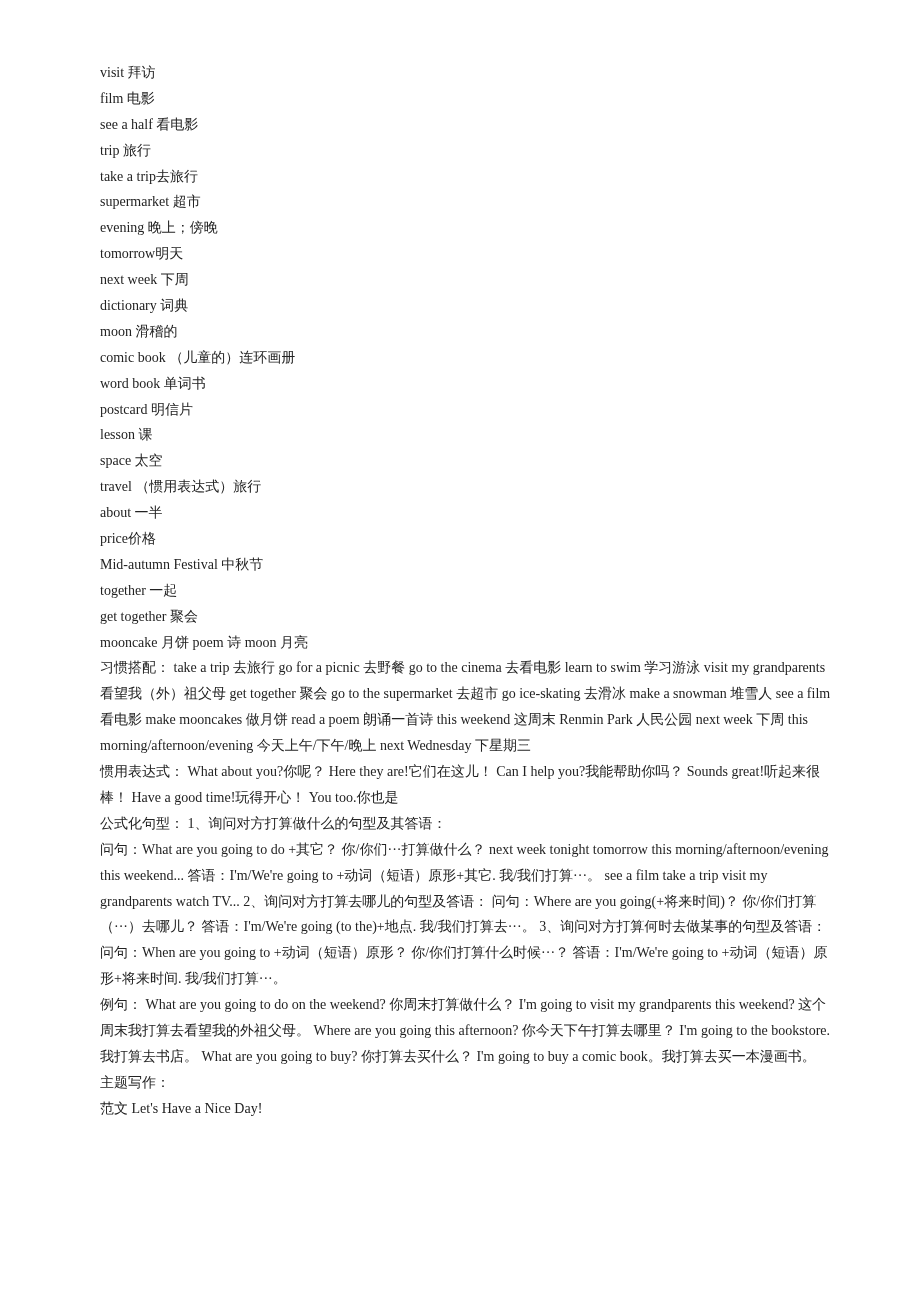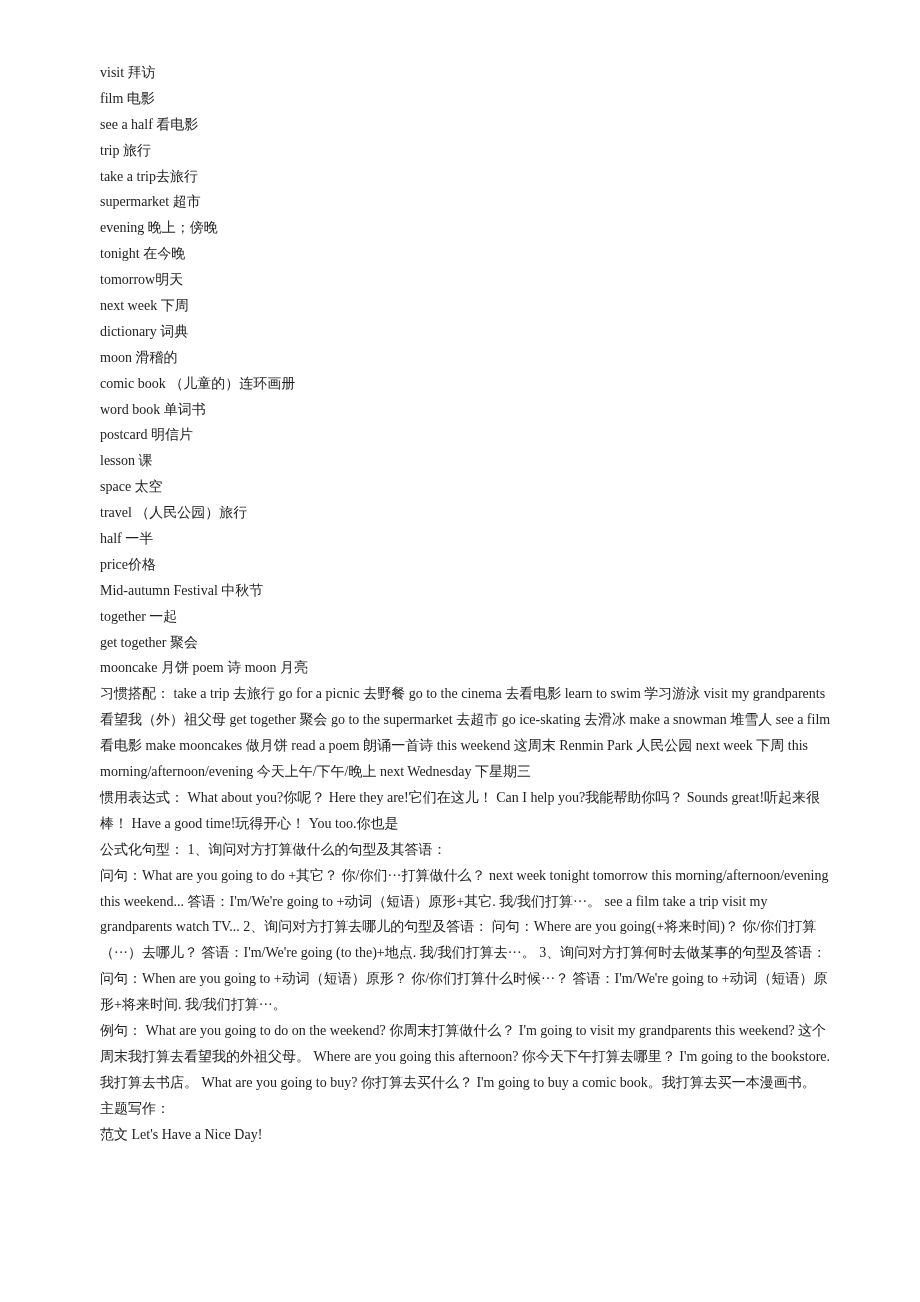--- a/index.html
+++ b/index.html
@@ -27,32 +27,31 @@
 
 <div>
   <div id="lines-container">
       <p>visit 拜访</p>
       <p>film 电影</p>
       <p>see a half 看电影</p>
       <p>trip  旅行</p>
       <p>take a trip去旅行</p>
       <p>supermarket    超市</p>
       <p>evening   晚上；傍晚</p>
-      <p>tonight   在今晚</p>
       <p>tomorrow明天</p>
       <p>next week      下周</p>
       <p>dictionary      词典</p>
       <p>moon   滑稽的</p>
       <p>comic book     （儿童的）连环画册</p>
       <p>word book      单词书</p>
       <p>postcard  明信片</p>
       <p>lesson     课</p>
       <p>space     太空</p>
-      <p>travel      （人民公园）旅行</p>
-      <p>half 一半</p>
+      <p>travel      （惯用表达式）旅行</p>
+      <p>about 一半</p>
       <p>price价格</p>
       <p>Mid-autumn Festival      中秋节</p>
       <p>together  一起</p>
       <p>get together      聚会</p>
       <p>mooncake       月饼            poem 诗              moon  月亮</p>
       <p>习惯搭配：    take a trip 去旅行             go for a picnic 去野餐      go to the cinema 去看电影                learn to   swim 学习游泳         visit my grandparents 看望我（外）祖父母    get together  聚会   go to the supermarket 去超市         go ice-skating 去滑冰     make a snowman 堆雪人              see a film 看电影    make mooncakes 做月饼        read a poem 朗诵一首诗       this weekend 这周末     Renmin Park 人民公园         next week 下周      this morning/afternoon/evening 今天上午/下午/晚上    next Wednesday 下星期三</p>
       <p>惯用表达式：   What about you?你呢？      Here they are!它们在这儿！  Can I help you?我能帮助你吗？      Sounds great!听起来很棒！   Have a good time!玩得开心！       You too.你也是</p>
       <p>公式化句型：   1、询问对方打算做什么的句型及其答语：</p>
       <p>问句：What are you going to do +其它？  你/你们···打算做什么？   next week      tonight      tomorrow      this morning/afternoon/evening      this weekend... 答语：I'm/We're going to +动词（短语）原形+其它.  我/我们打算···。  see a film       take a trip       visit my grandparents      watch TV...  2、询问对方打算去哪儿的句型及答语：   问句：Where are you going(+将来时间)？          你/你们打算（···）去哪儿？  答语：I'm/We're going (to the)+地点.             我/我们打算去···。  3、询问对方打算何时去做某事的句型及答语：    问句：When are you going to +动词（短语）原形？        你/你们打算什么时候···？   答语：I'm/We're going to +动词（短语）原形+将来时间.    我/我们打算···。</p>
       <p>例句：     What are you going to do on the weekend?          你周末打算做什么？     I'm going to visit my grandparents this weekend?       这个周末我打算去看望我的外祖父母。   Where are you going this afternoon?  你今天下午打算去哪里？      I'm going to the bookstore.    我打算去书店。    What are you going to buy?  你打算去买什么？    I'm going to buy a comic book。我打算去买一本漫画书。</p>

